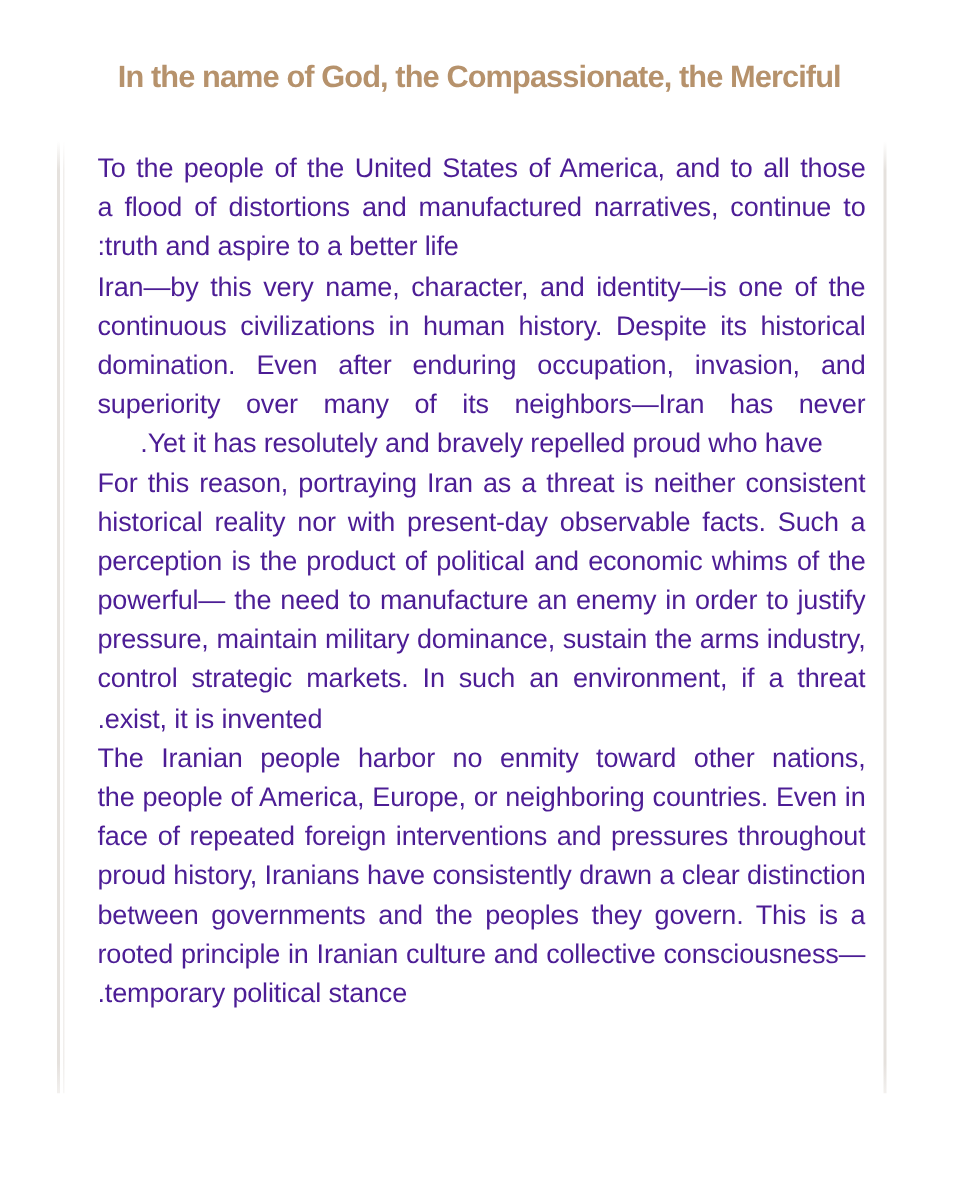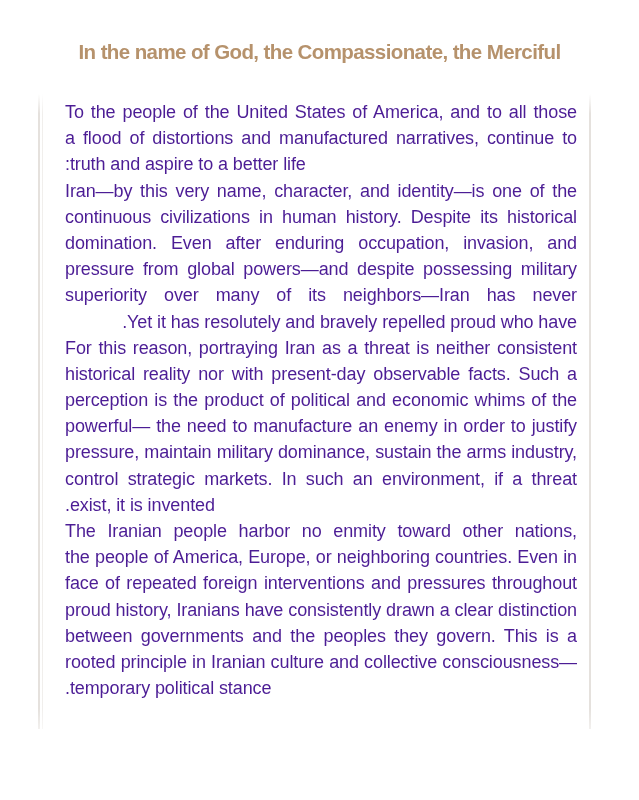--- a/index.html
+++ b/index.html
@@ -51,21 +51,21 @@
     color: #4c1d95;
   }
   .paragraph { margin: 0; }
   .line {
     height: 26.2px;
     overflow: hidden;
     text-align: justify;
     text-align-last: justify;
   }
   .line.last {
-    text-align: right;
+    text-align: center;
     text-align-last: left;
   }
   .page-badge {
     position: absolute;
     top: 755px;
     left: 50%;
     transform: translateX(-50%);
     min-width: 30px;
     height: 26px;
     border-radius: 13px;
@@ -94,21 +94,20 @@
     <div class="paragraph">
       <div class="line">To the people of the United States of America, and to all those who, amid</div>
       <div class="line">a flood of distortions and manufactured narratives, continue to seek the</div>
       <div class="line last">:truth and aspire to a better life</div>
     </div>
 
     <div class="paragraph">
       <div class="line">Iran—by this very name, character, and identity—is one of the oldest</div>
       <div class="line">continuous civilizations in human history. Despite its historical and</div>
       <div class="line">domination. Even after enduring occupation, invasion, and sustained</div>
-      <div class="line">pressure from global powers—and despite possessing military</div>
       <div class="line">superiority over many of its neighbors—Iran has never aggression a war.</div>
       <div class="line last">.Yet it has resolutely and bravely repelled proud who have attacked it</div>
     </div>
 
     <div class="paragraph">
       <div class="line">For this reason, portraying Iran as a threat is neither consistent with</div>
       <div class="line">historical reality nor with present-day observable facts. Such a</div>
       <div class="line">perception is the product of political and economic whims of the</div>
       <div class="line">powerful— the need to manufacture an enemy in order to justify</div>
       <div class="line">pressure, maintain military dominance, sustain the arms industry, and</div>

